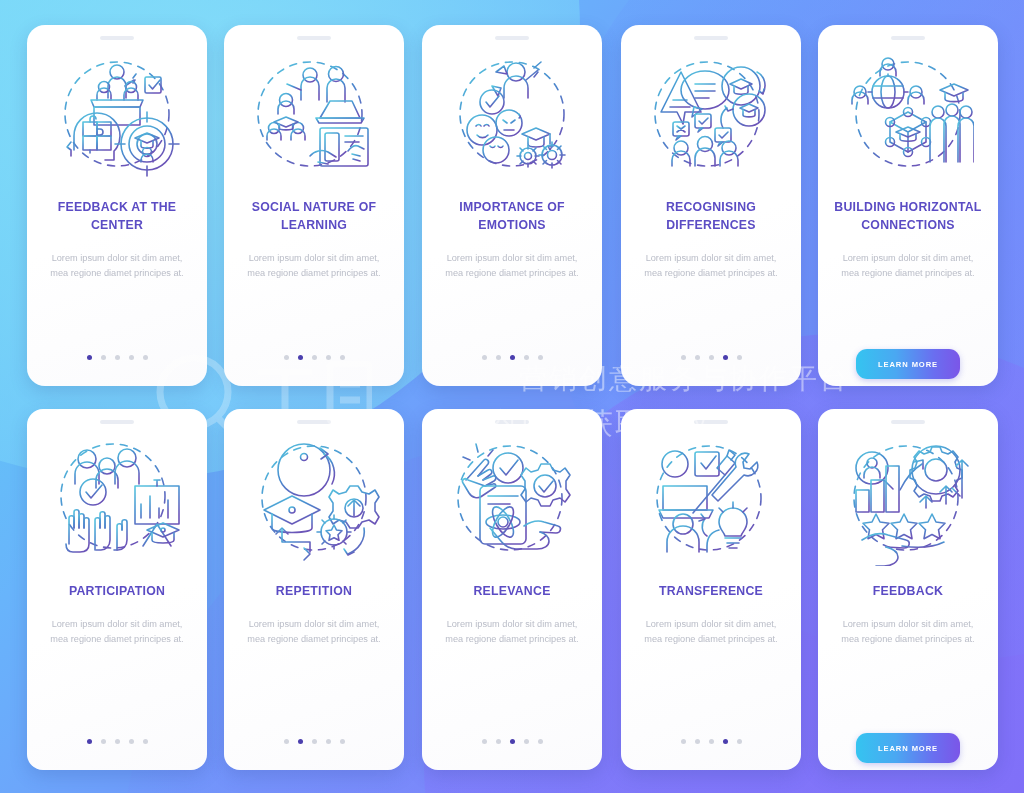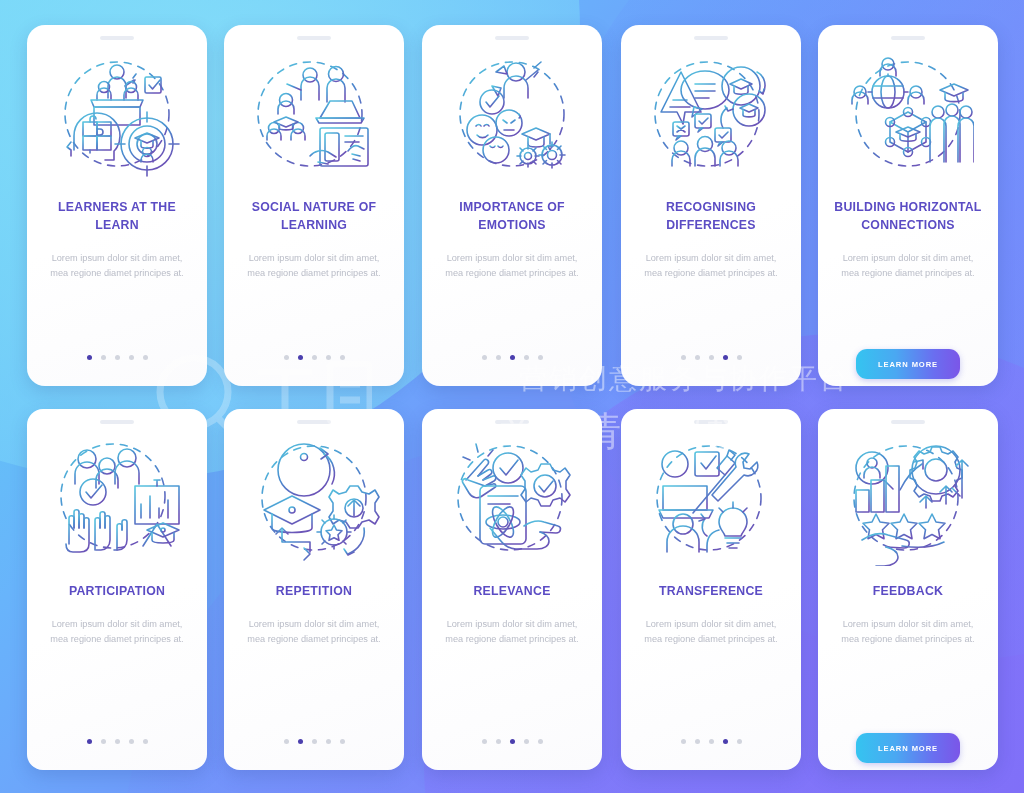--- a/index.html
+++ b/index.html
@@ -65,22 +65,22 @@
     position: absolute;
     left: 519px; top: 360px;
     font-size: 28px;
     letter-spacing: 2px;
     color: rgba(255,255,255,0.45);
     white-space: nowrap;
     font-family: "DejaVu Sans", sans-serif;
   }
   .wm-line2 {
     position: absolute;
-    left: 497px; top: 404px;
-    font-size: 40px;
+    left: 487px; top: 404px;
+    font-size: 30px;
     letter-spacing: 2px;
     color: rgba(255,255,255,0.45);
     white-space: nowrap;
     font-family: "DejaVu Sans", sans-serif;
   }
 
   
   .board {
     position: absolute;
     inset: 0;
@@ -230,21 +230,21 @@
           <circle cx="96" cy="94" r="18"></circle>
           <circle cx="96" cy="94" r="10"></circle>
           <path d="M96 62v10 M96 116v10 M64 94h10 M118 94h10"></path>
           <path d="M84 88l12-5 12 5-12 5z"></path>
           <path d="M90 91v5c0 3 12 3 12 0v-5"></path>
           <circle cx="96" cy="102" r="4.5"></circle>
           <path d="M90 112v-2a6 6 0 0 1 12 0v2"></path>
         </g>
       </svg>
     </div>
-    <div class="card-title">LEARNERS AT THE LEARN</div>
+    <div class="card-title">FEEDBACK AT THE CENTER</div>
     <div class="card-body">Lorem ipsum dolor sit dim amet, mea regione diamet principes at.</div>
     <div class="spacer"></div>
     <div class="dots">
       <span class="dot active"></span>
       <span class="dot"></span>
       <span class="dot"></span>
       <span class="dot"></span>
       <span class="dot"></span>
     </div>
   </div>

